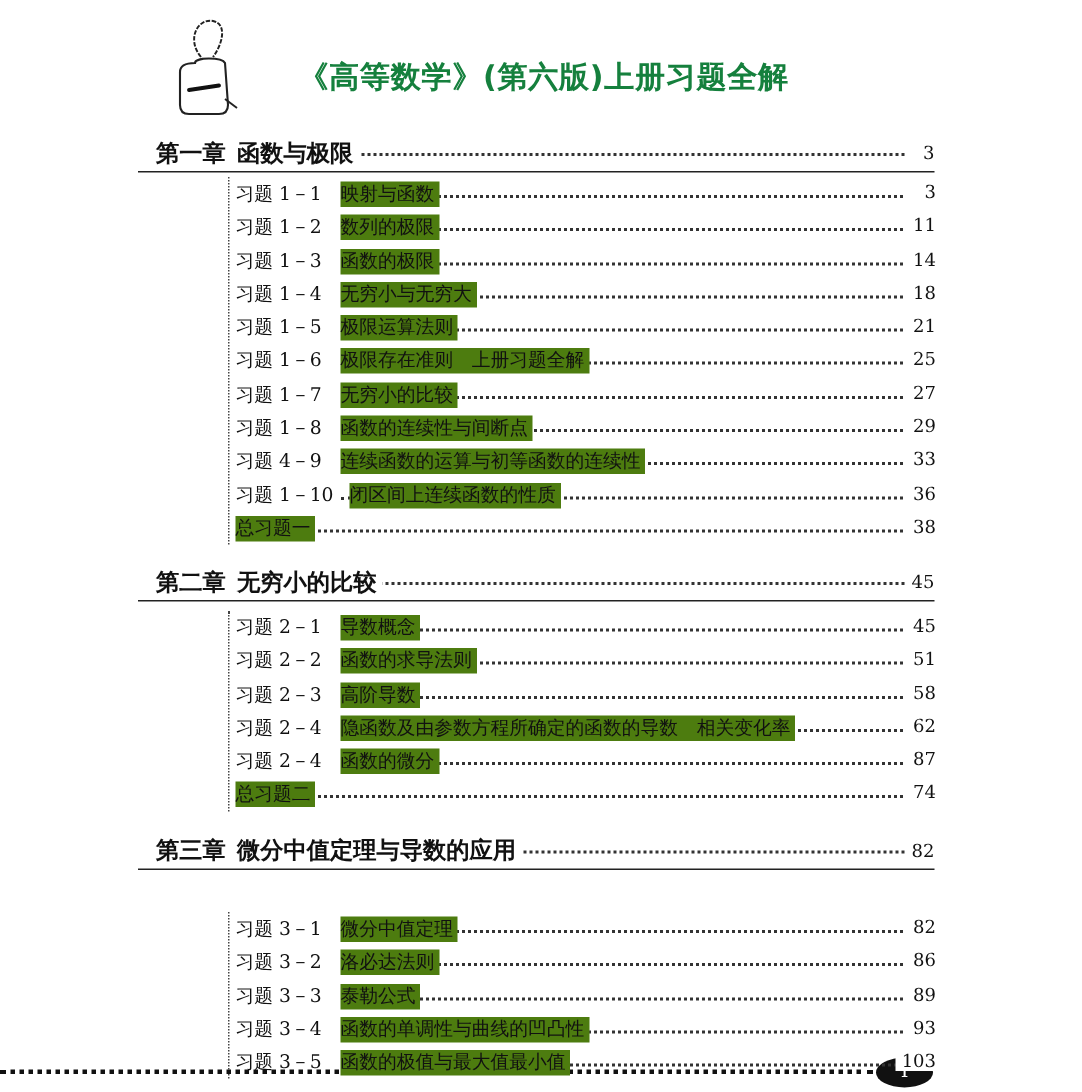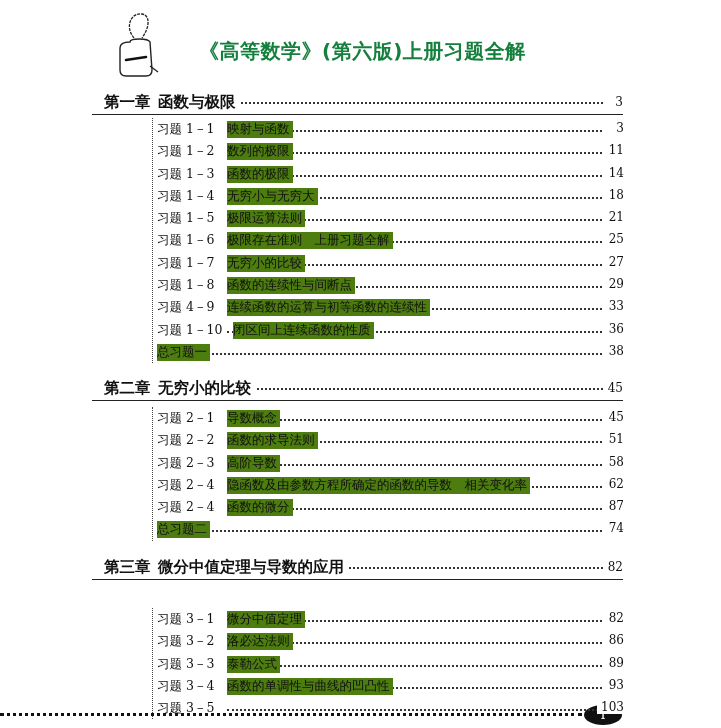--- a/index.html
+++ b/index.html
@@ -189,18 +189,19 @@
     </div>
   <div class="sec">
       <span class="s-num">习题 3－4</span>
       <span class="s-leader"></span>
       <span class="s-title">函数的单调性与曲线的凹凸性</span>
       <span class="s-page">93</span>
     </div>
   <div class="sec">
       <span class="s-num">习题 3－5</span>
       <span class="s-leader"></span>
+      <span class="s-title">函数的极值与最大值最小值</span>
       <span class="s-page">103</span>
     </div>
 </div>
 
 <div class="footer-dots"></div>
 <div class="page-badge">I</div>
 
 </body></html>

